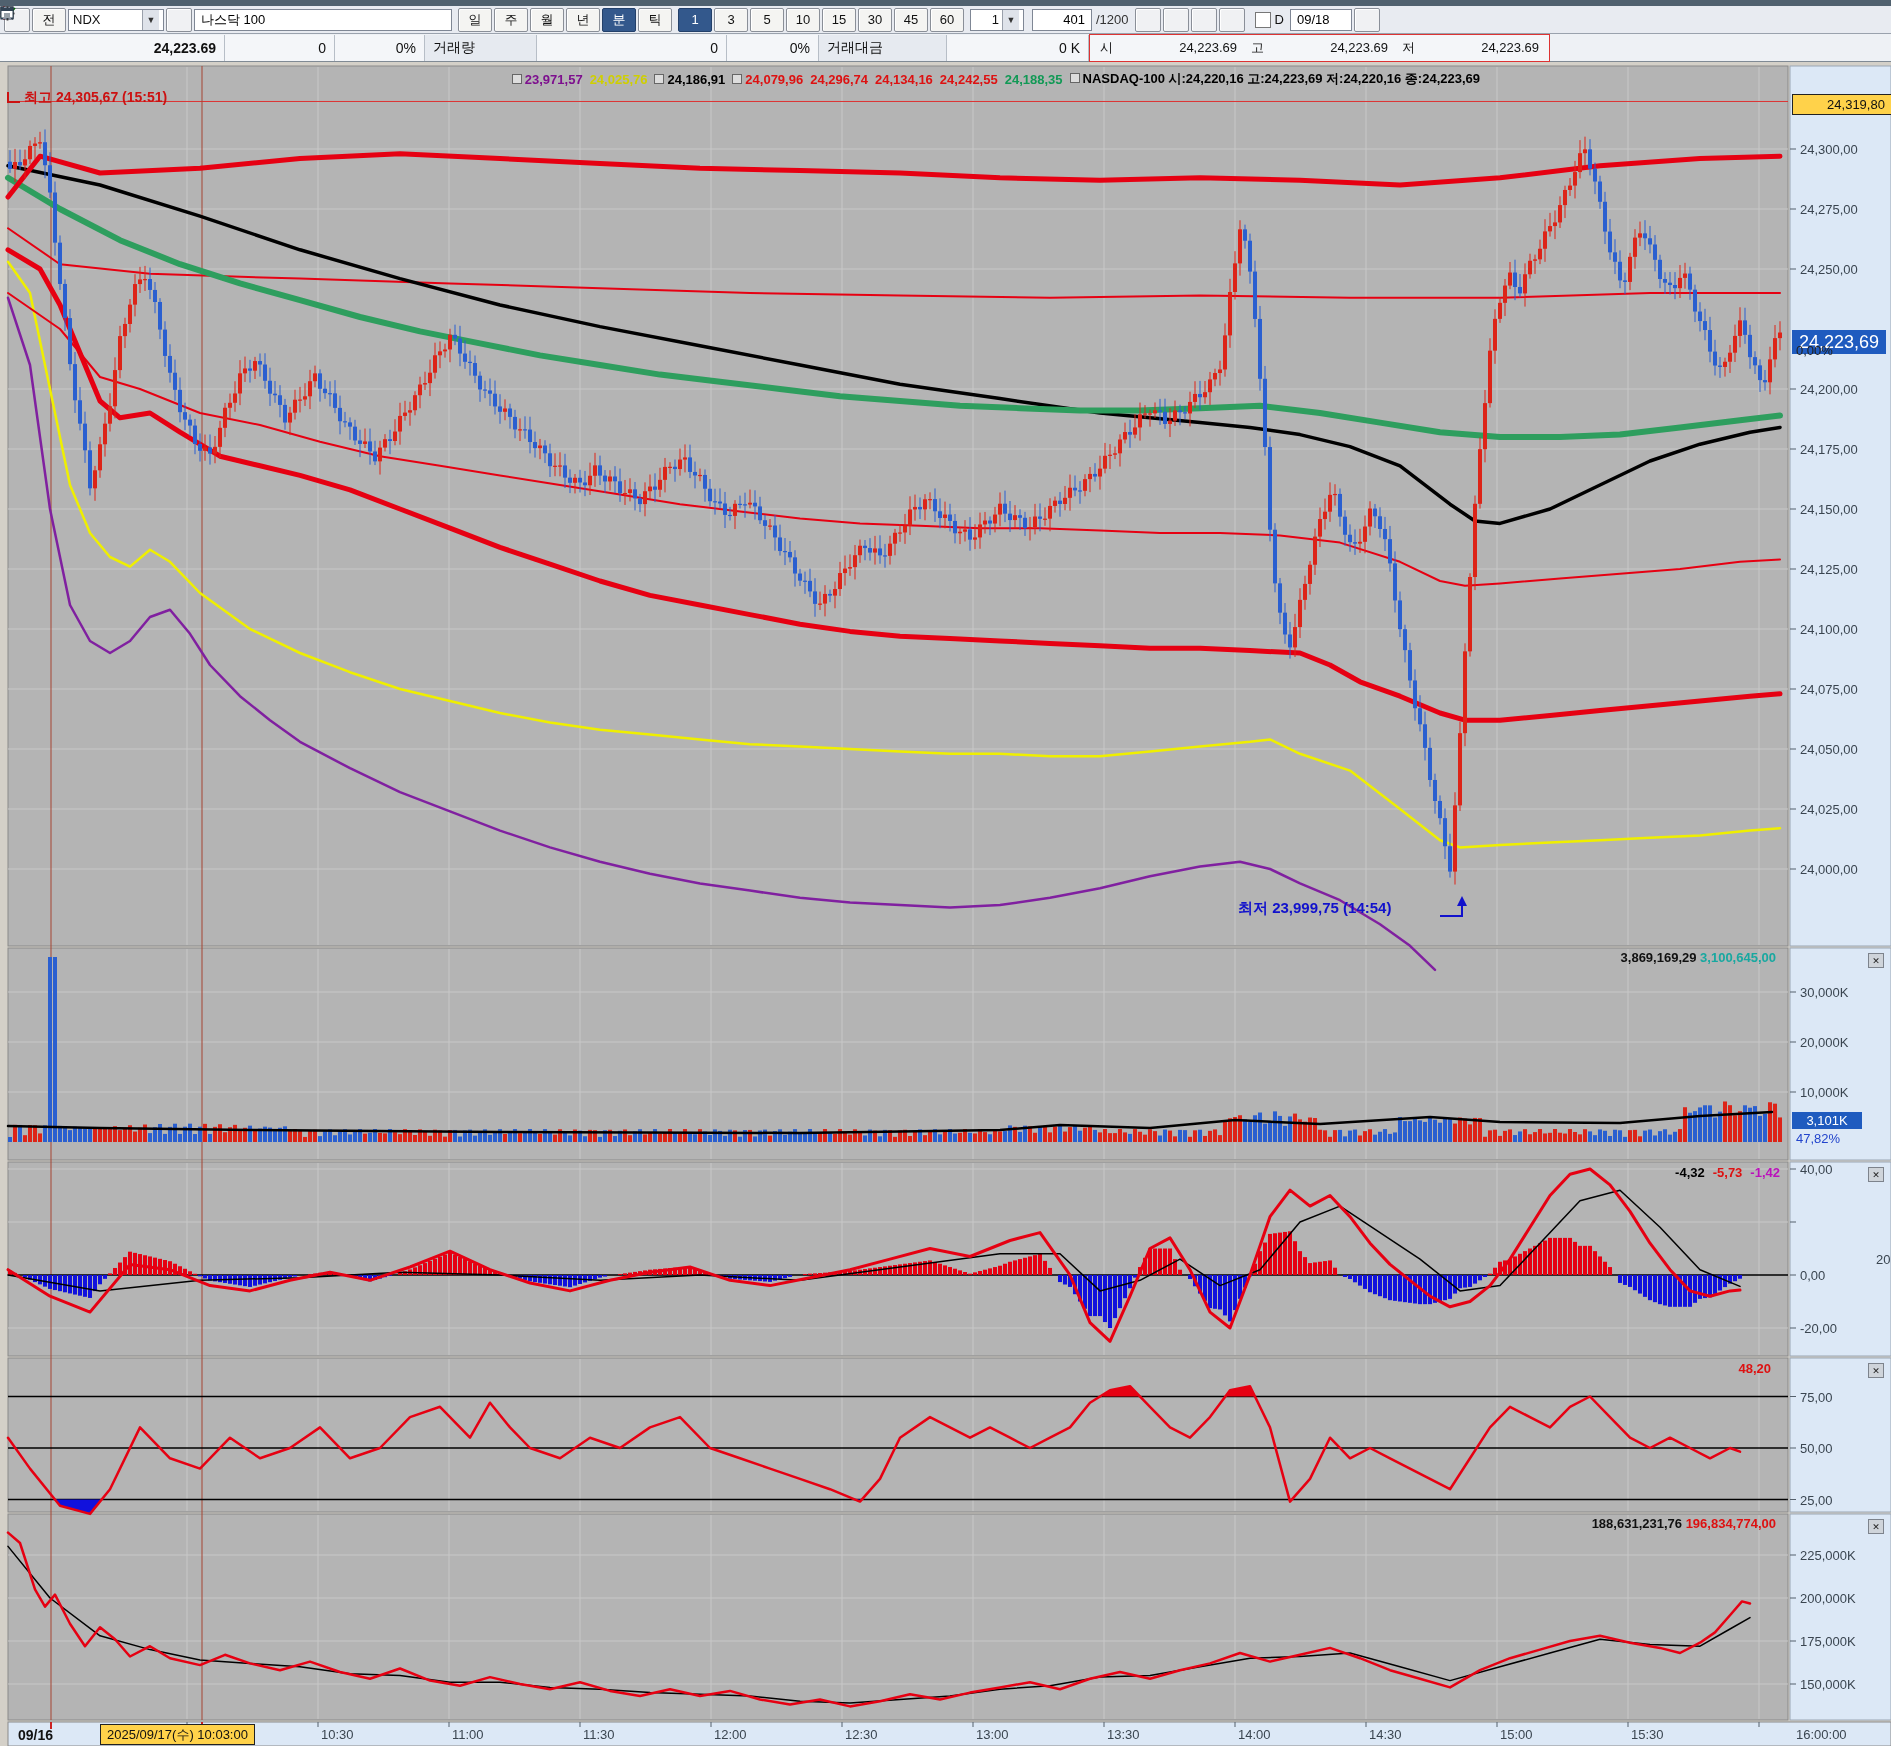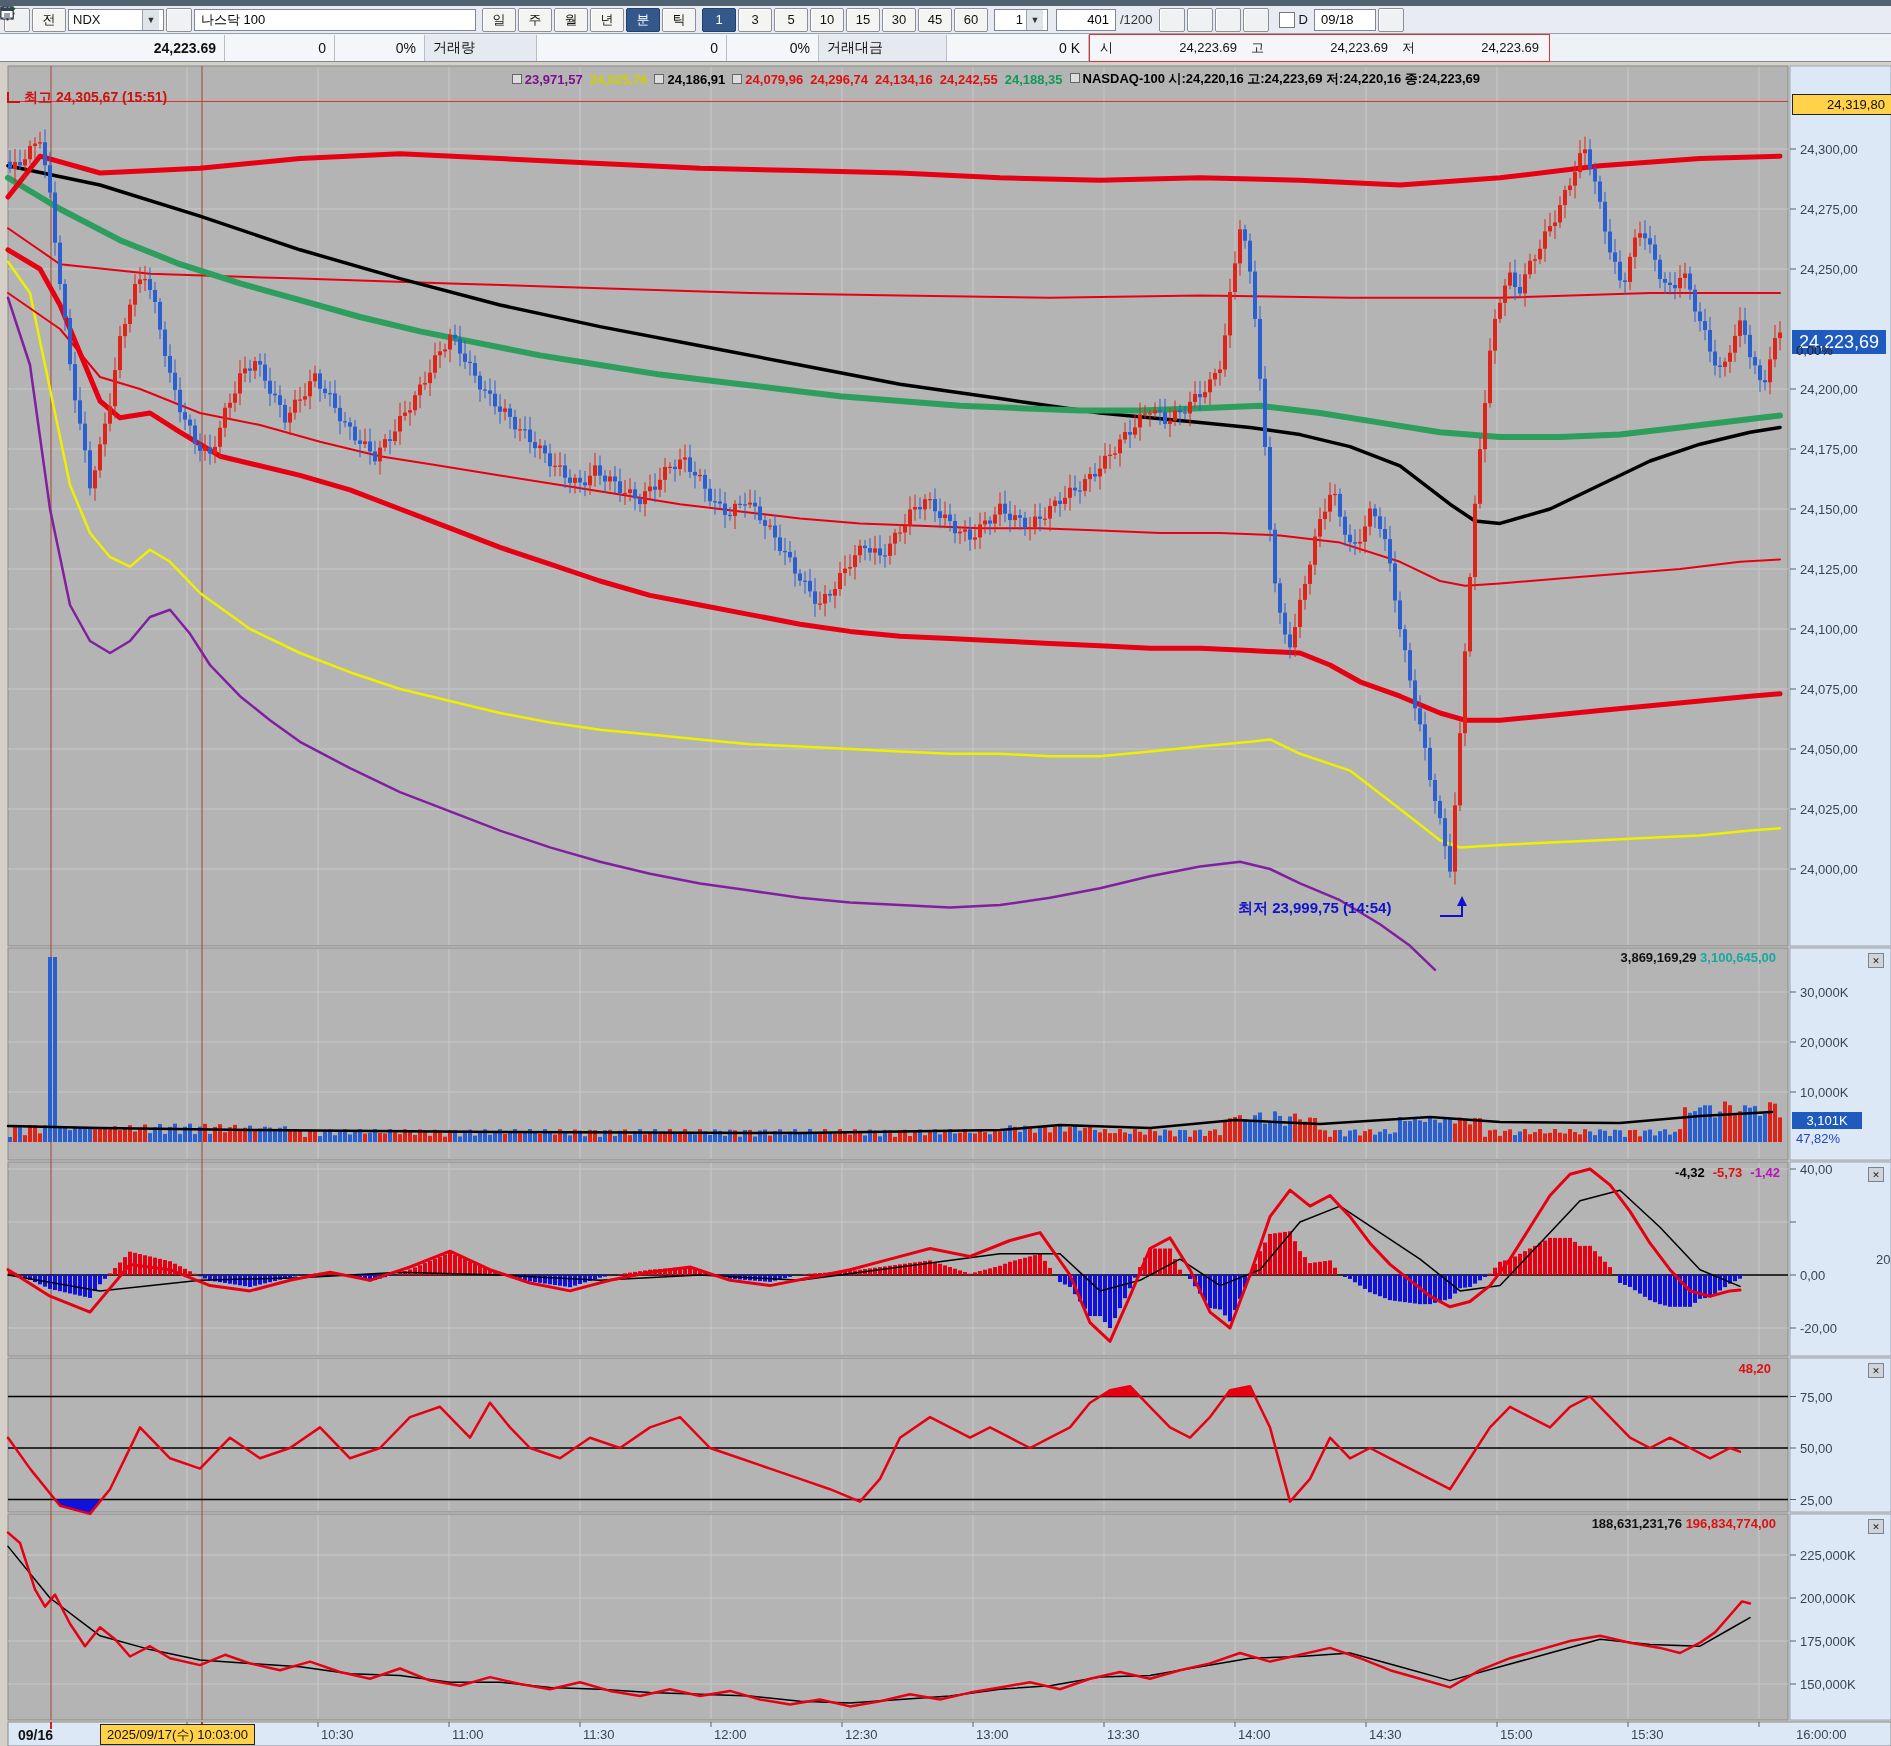--- a/index.html
+++ b/index.html
@@ -48,21 +48,21 @@
     <div class="fld" style="width:96px">
       <span style="flex:1">NDX</span>
       <span class="combo-arrow">▼</span>
     </div>
     <div class="icbtn">
       <svg width="14" height="14">
           <circle cx="6" cy="6" r="4" fill="none" stroke="#333" stroke-width="1.6"></circle>
           <line x1="9" y1="9" x2="13" y2="13" stroke="#333" stroke-width="1.8"></line>
         </svg>
     </div>
-    <div class="fld" style="width:282px">
+    <div class="fld" style="width:258px">
       <input class="tb" readonly="" value="나스닥 100" style="">
     </div>
     <div id="period-btns" style="display:flex;gap:2px;margin-left:4px">
         <div class="btn">일</div>
         <div class="btn">주</div>
         <div class="btn">월</div>
         <div class="btn">년</div>
         <div class="btn active">분</div>
         <div class="btn">틱</div>
       </div>

